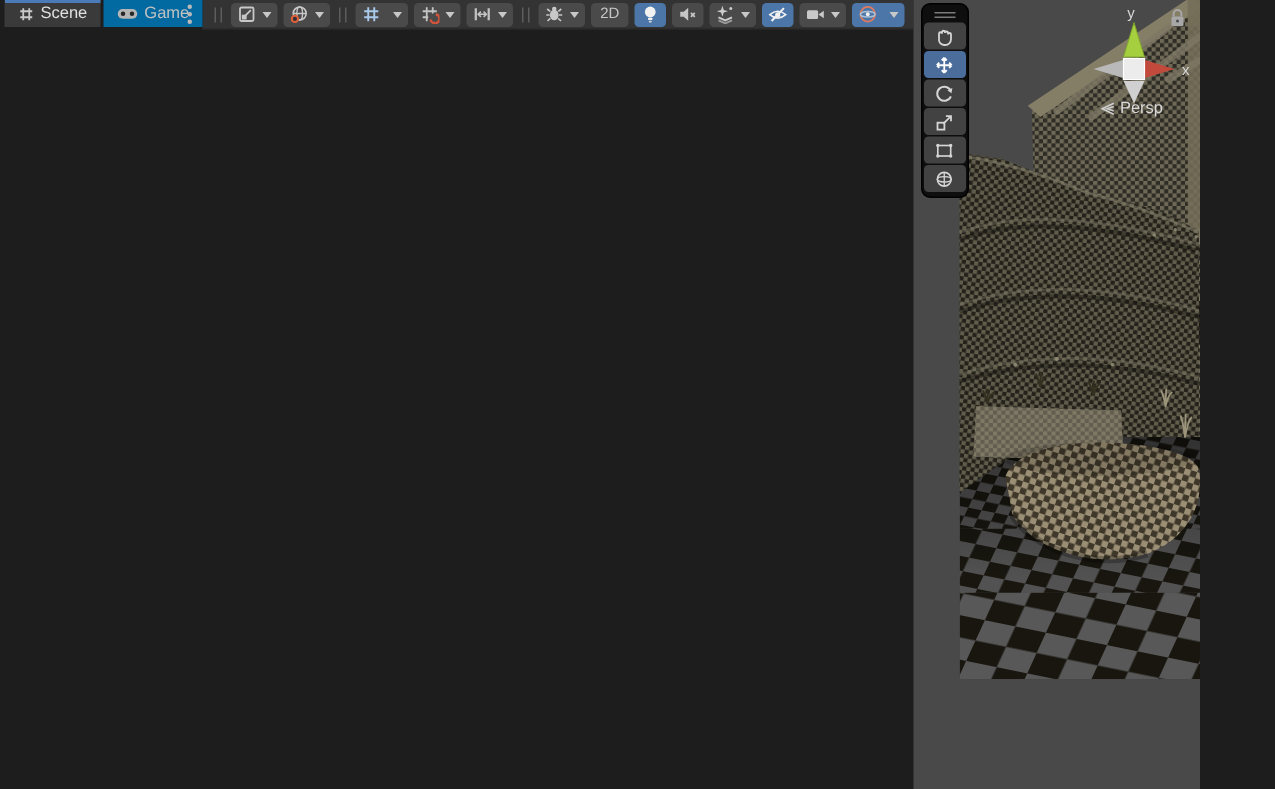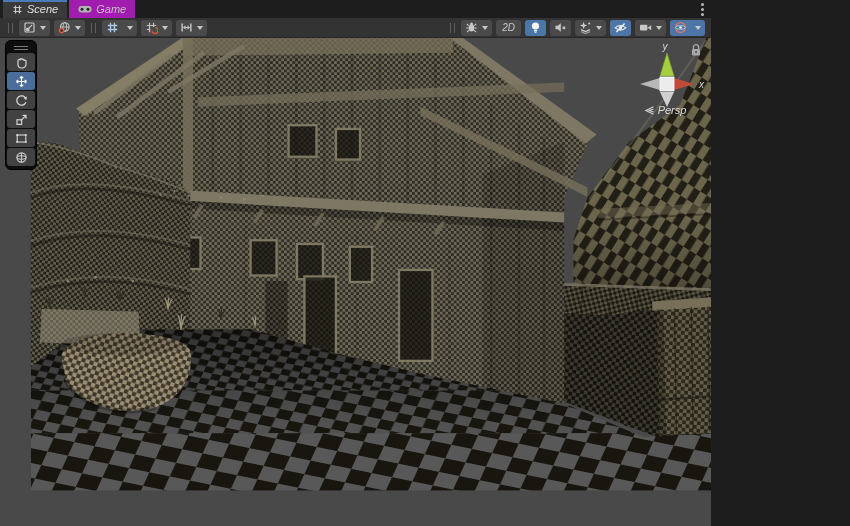--- a/index.html
+++ b/index.html
@@ -1,24 +1,24 @@
 <!DOCTYPE html>
 <html><head>
 <meta charset="utf-8">
 <style>
   * { box-sizing: border-box; margin: 0; padding: 0; }
   html,body { width:850px; height:526px; overflow:hidden; background:#1d1d1d;
               font-family:"Liberation Sans", sans-serif; }
-  .app { width:711px; height:526px; display:flex; flex-direction:column; position:relative;font-style:italic; }
+  .app { width:800px; height:526px; display:flex; flex-direction:row; position:relative; }
 
   
   .tabbar { height:18px; background:#1d1d1d; display:flex; align-items:stretch; position:relative; flex:0 0 18px; }
   .tab { display:flex; align-items:center; gap:4px; padding:0 9px; font-size:11px; cursor:default; }
   .tab.active { background:#3a3a3a; box-shadow:inset 0 2px 0 #4a7ab8; color:#e0e0e0; margin-left:3px; }
-  .tab.inactive { background:#a21caf; color:#c2c2c2; margin-left:2px; }
+  .tab.inactive { background:#0369a1; color:#c2c2c2; margin-left:2px; }
   .kebab { position:absolute; right:7px; top:3px; width:3px; height:13px; cursor:pointer; }
   .kebab i { position:absolute; left:0; width:3px; height:3px; border-radius:50%; background:#b9b9b9; }
   .kebab i:nth-child(1){top:0} .kebab i:nth-child(2){top:5px} .kebab i:nth-child(3){top:10px}
 
   
   .toolbar { height:20px; background:#333333; border-bottom:1px solid #262626; display:flex;
              align-items:center; padding:0 4px; flex:0 0 20px; }
   .ohandle { width:5px; height:10px; margin:0 4px; border-left:1px solid #5d5d5d; border-right:1px solid #5d5d5d; }
   .tbtn { display:inline-flex; align-items:center; height:16px; background:#4a4a4a; border-radius:3px;
           padding:8px 4px; margin:0 2px; cursor:pointer; color:#c8c8c8; }

